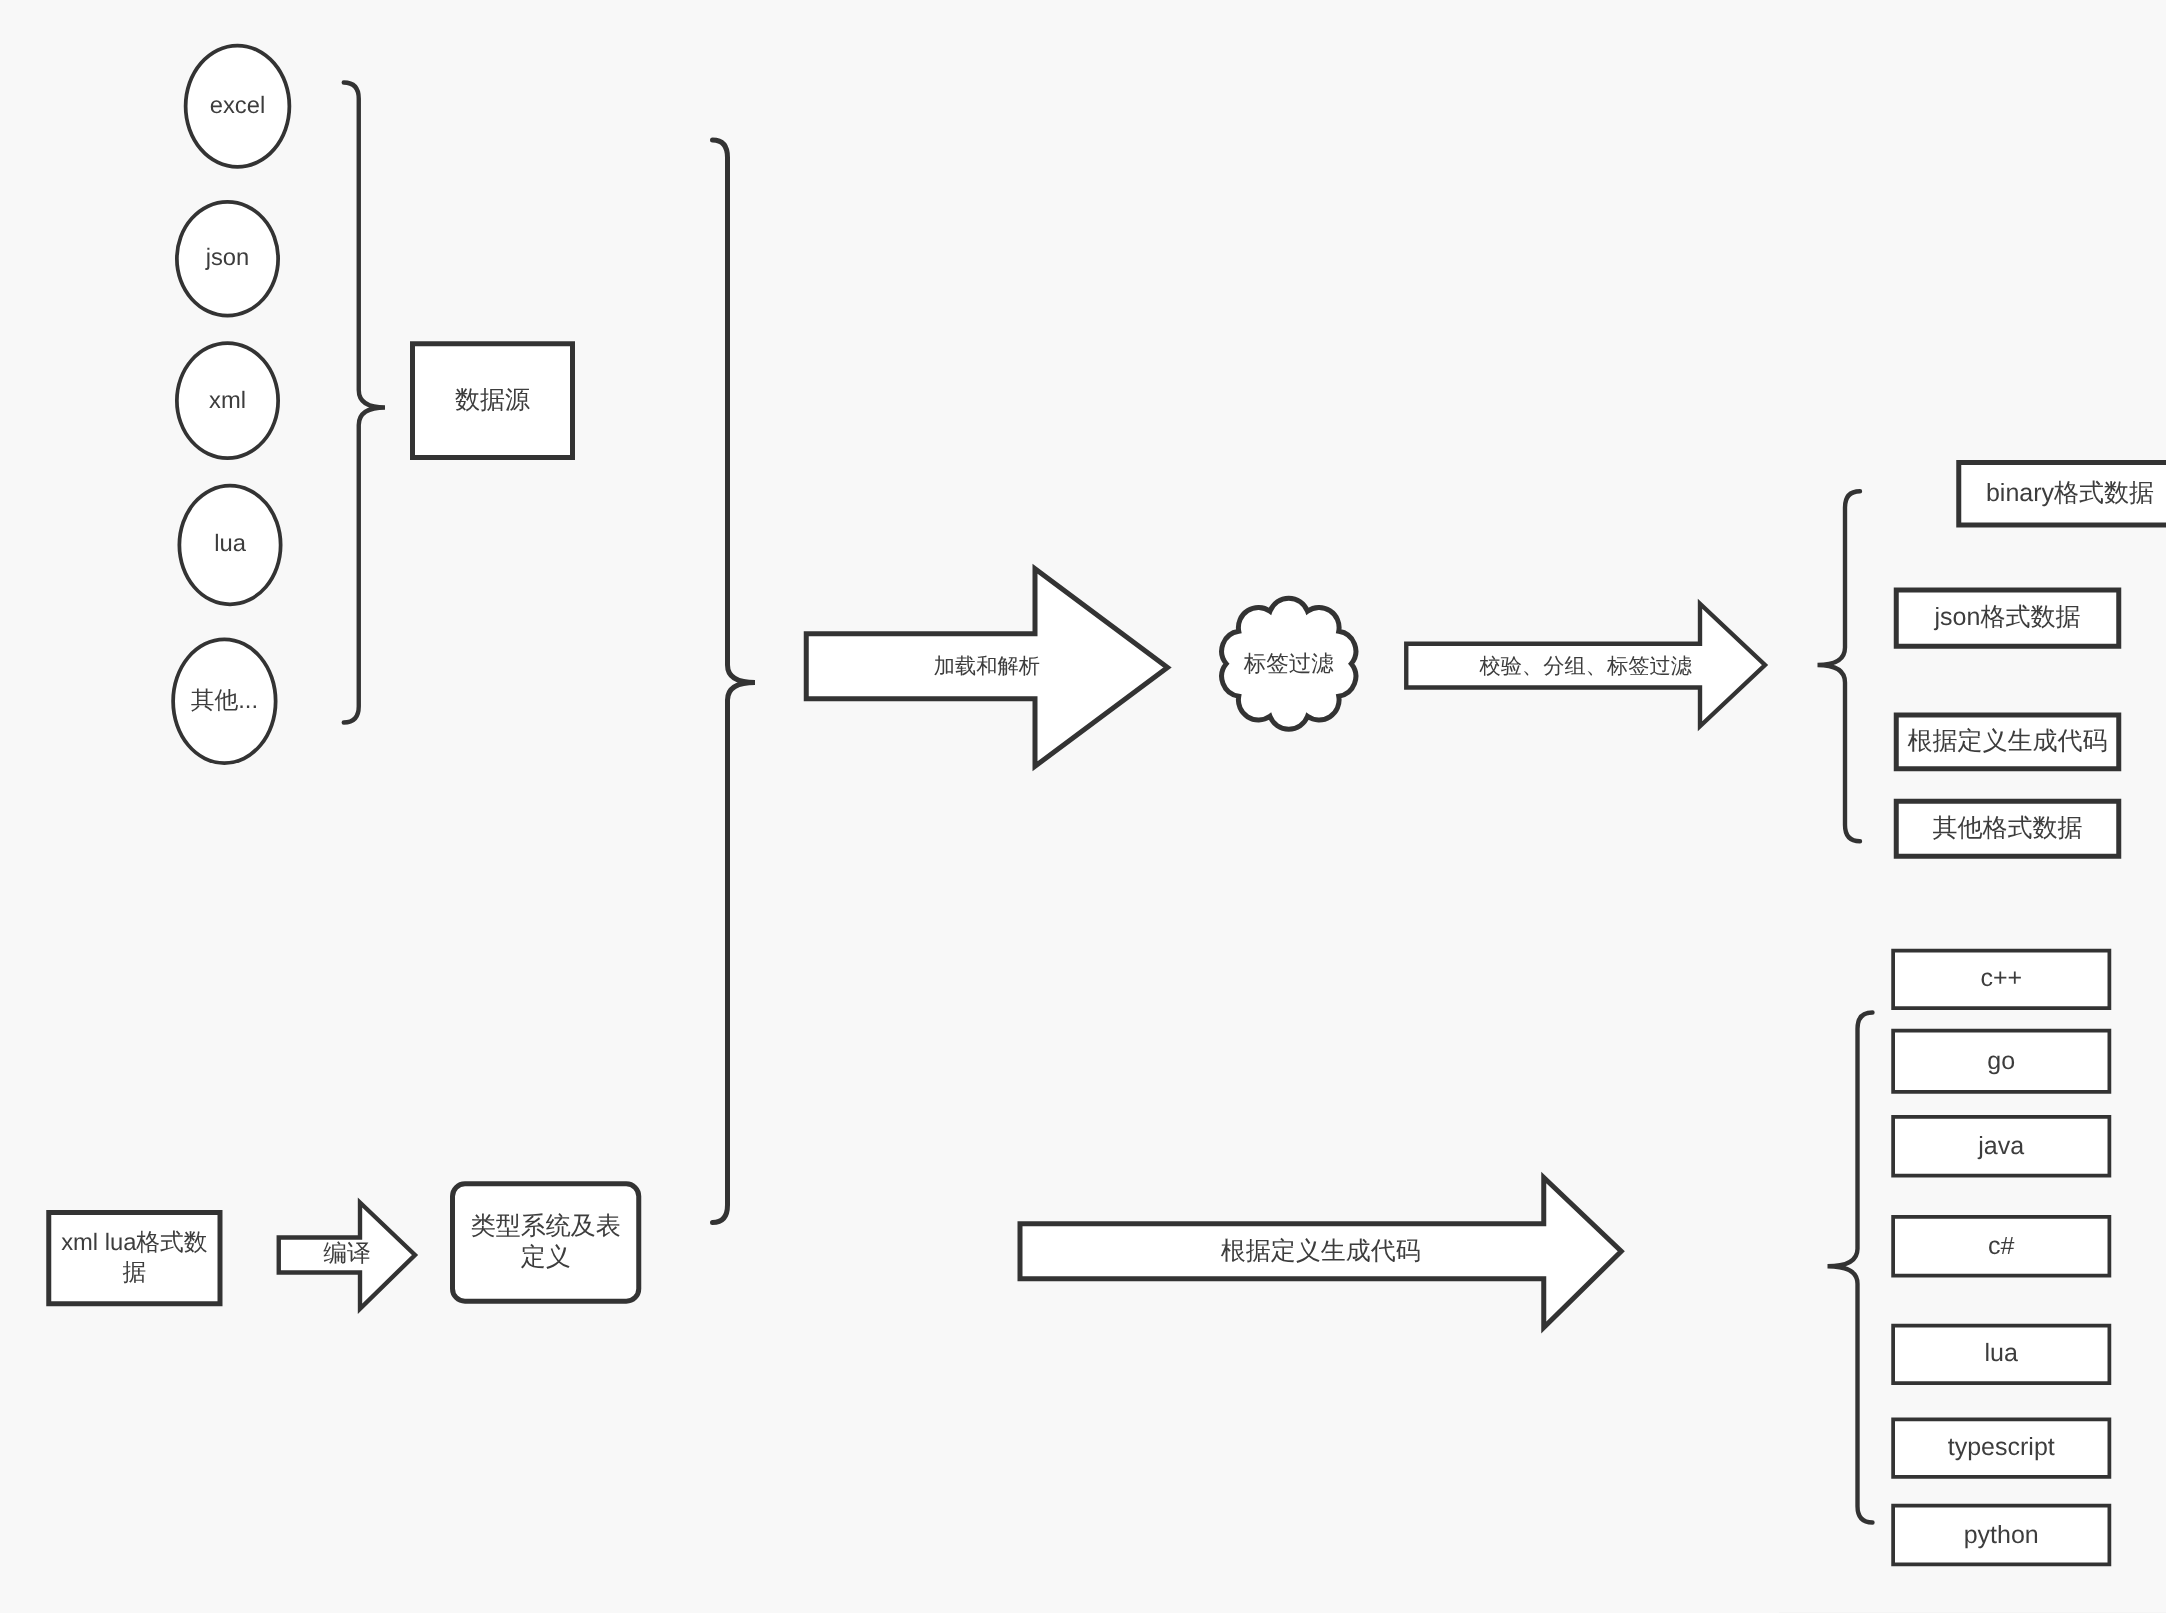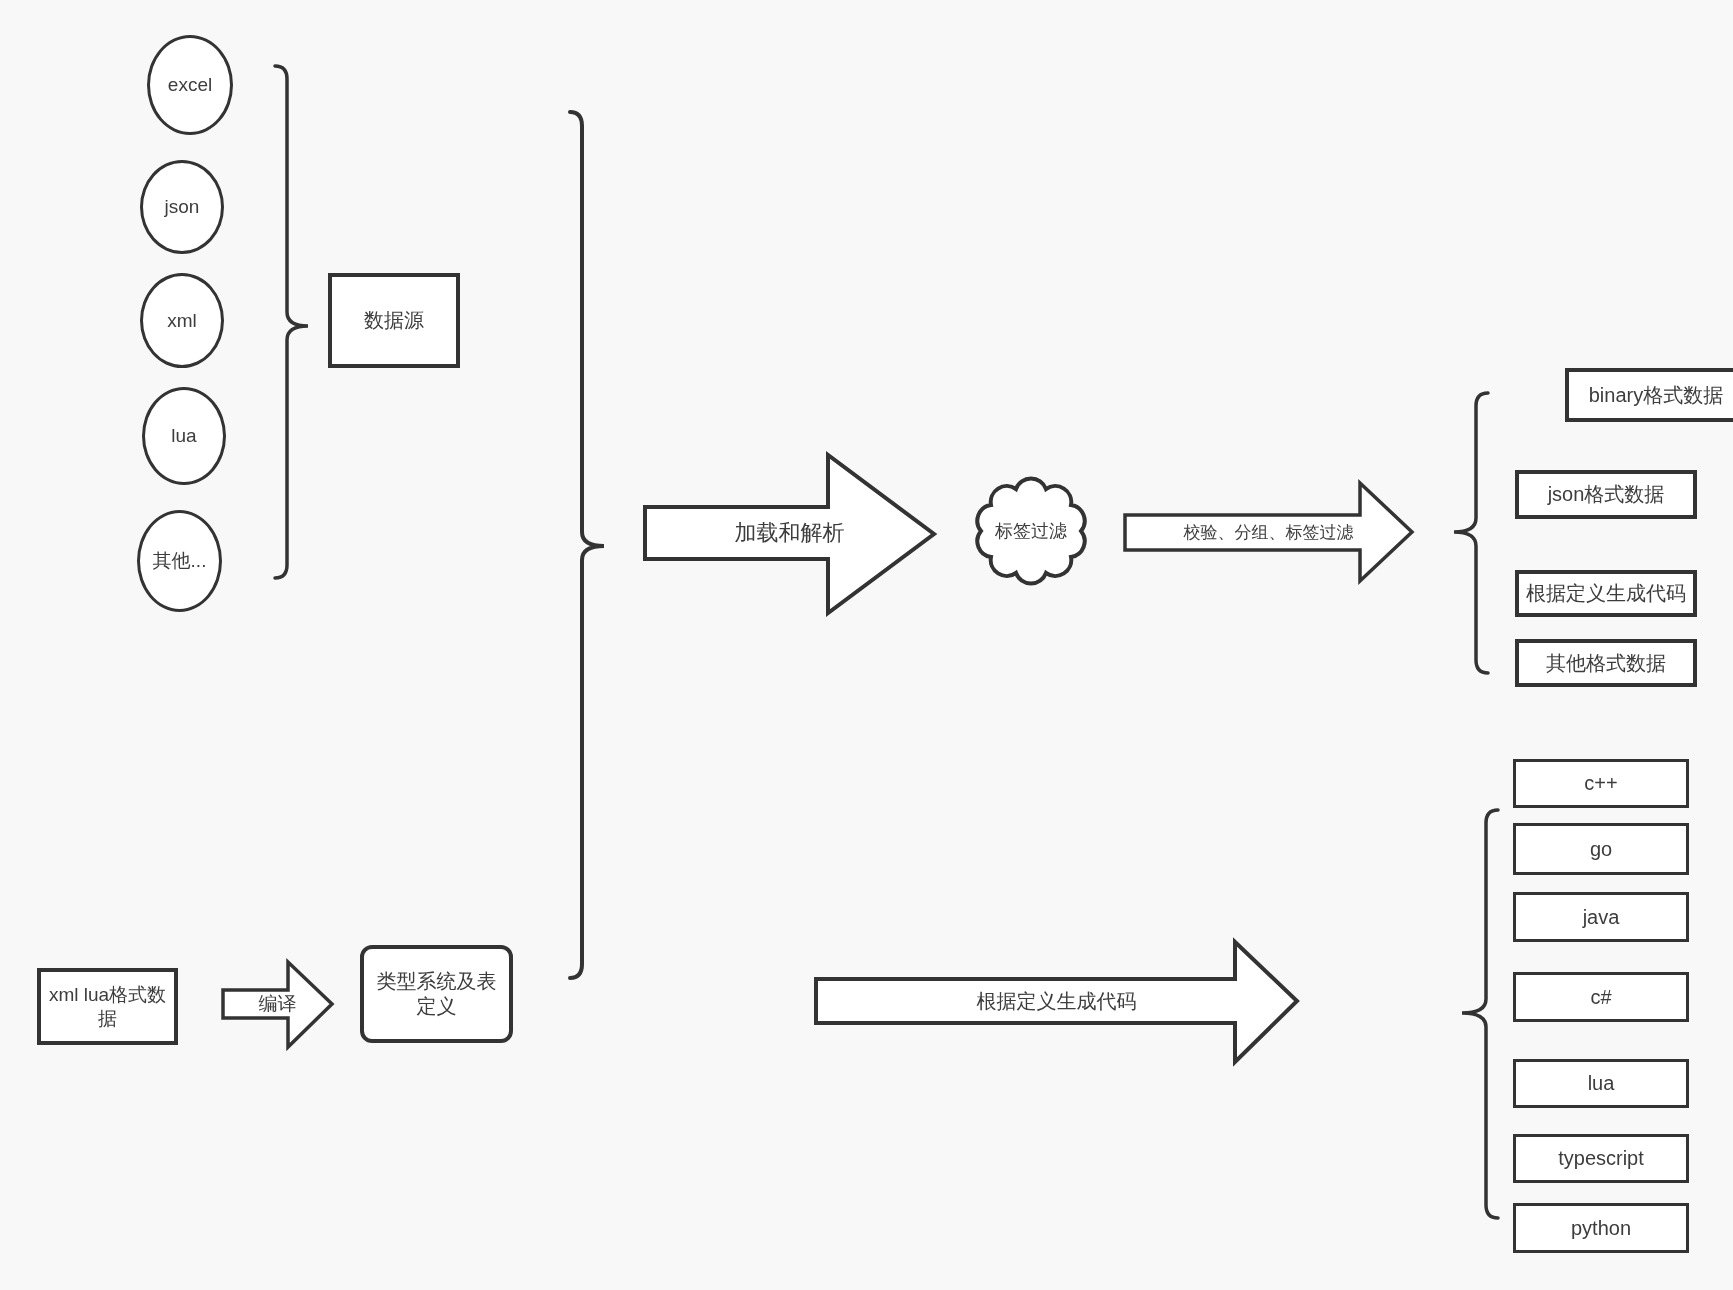--- a/index.html
+++ b/index.html
@@ -91,21 +91,21 @@
     <span>lua</span>
   </div>
   <div class="node ellipse" style="left:137px;top:510px;width:85px;height:102px">
     <span>其他...</span>
   </div>
 
   <div class="node rect" style="left:328px;top:273px;width:132px;height:95px">
     <span>数据源</span>
   </div>
 
-  <div class="label" style="left:645px;top:507px;width:289px;height:52px;font-size:22px">加载和解析</div>
+  <div class="label" style="left:645px;top:507px;width:289px;height:52px;font-size:17px">加载和解析</div>
   <div class="label" style="left:978px;top:485px;width:106px;height:92px;font-size:18px">标签过滤</div>
   <div class="label" style="left:1125px;top:515px;width:287px;height:35px;font-size:17px">校验、分组、标签过滤</div>
   <div class="label" style="left:223px;top:985px;width:109px;height:38px;font-size:19px">编译</div>
   <div class="label" style="left:816px;top:979px;width:481px;height:44px;font-size:20px">根据定义生成代码</div>
 
   <div class="node rect" style="left:1565px;top:368px;width:182px;height:54px">
     <span>binary格式数据</span>
   </div>
   <div class="node rect" style="left:1515px;top:470px;width:182px;height:49px">
     <span>json格式数据</span>

